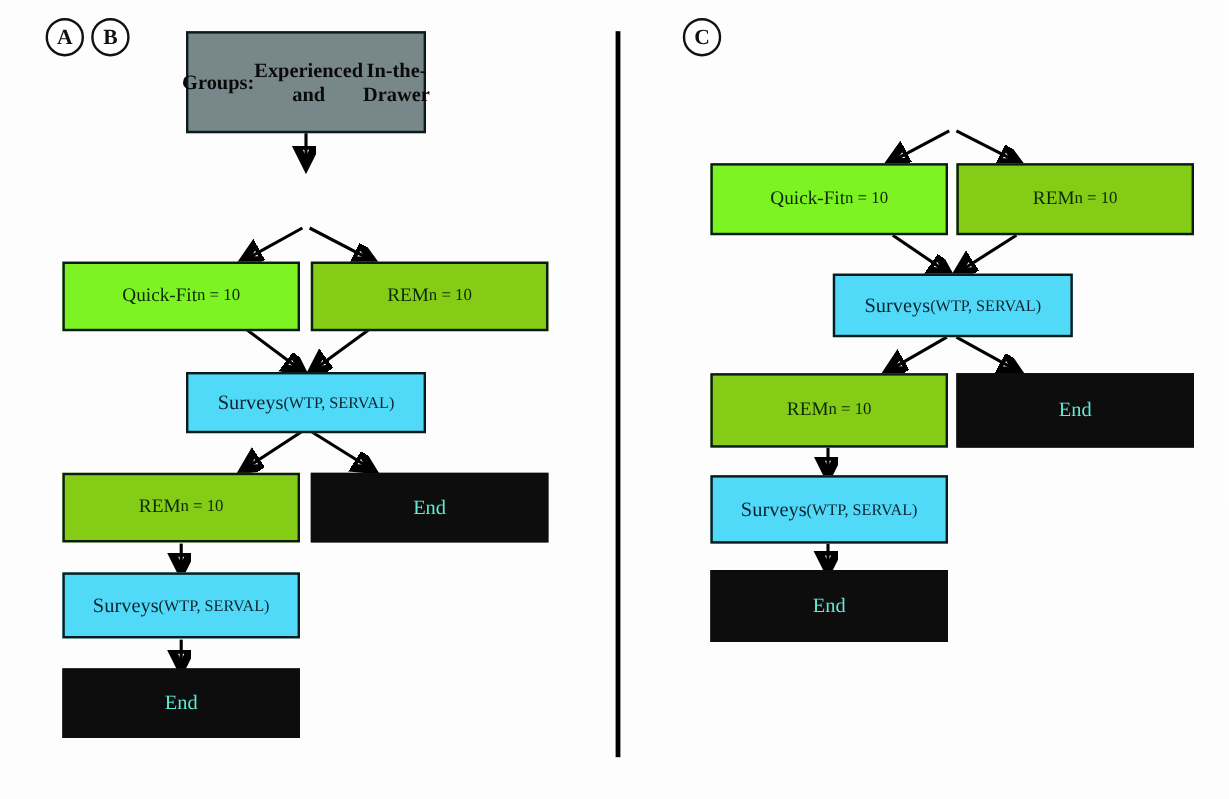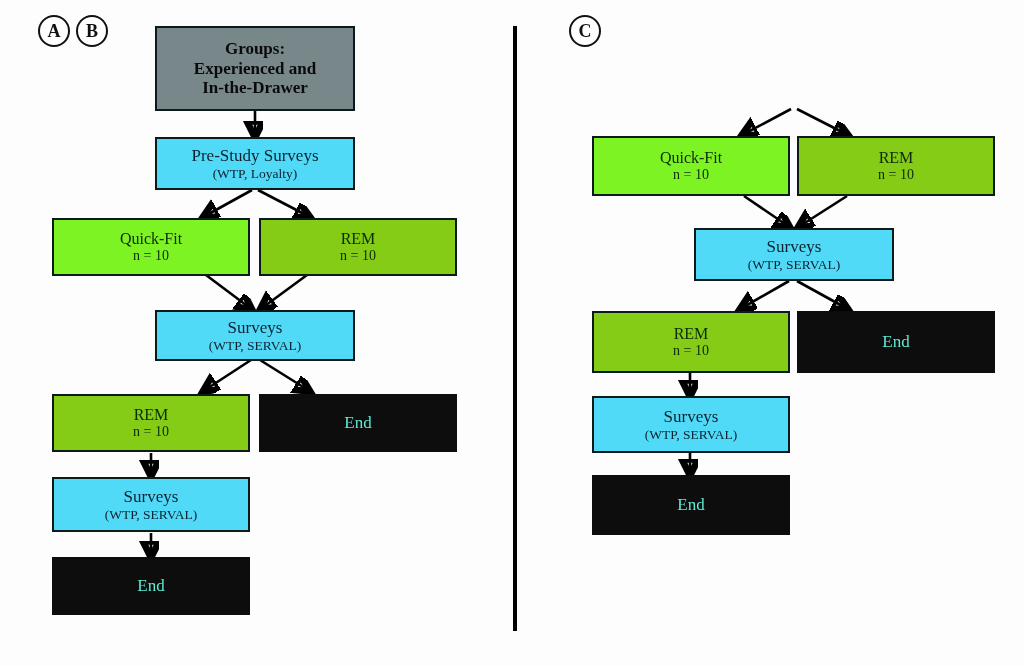--- a/index.html
+++ b/index.html
@@ -45,21 +45,21 @@
     background: #000000;
     width: 4px;
   }
 
   
   .node {
     position: absolute;
     box-sizing: border-box;
     border: 2.5px solid #0d1a1a;
     display: flex;
-    flex-direction: column;
+    flex-direction: row;
     align-items: center;
     justify-content: center;
     text-align: center;
     line-height: 1.15;
     z-index: 4;
   }
   .node .l1 {
     display: block;
     font-size: 16px;
   }
@@ -170,24 +170,20 @@
 
     <line x1="690" y1="453" x2="690" y2="473" marker-end="url(#ah)"></line>
   </svg>
 
   <div class="node n-gray" style="left:155px; top:26px; width:200px; height:85px;">
     <span class="l1">Groups:</span>
     <span class="l1">Experienced and</span>
     <span class="l1">In-the-Drawer</span>
   </div>
 
-  <div class="node n-cyan" style="left:155px; top:137px; width:200px; height:53px;">
-    <span class="l1">Pre-Study Surveys</span>
-    <span class="l2">(WTP, Loyalty)</span>
-  </div>
 
   <div class="node n-green-light" style="left:52px; top:218px; width:198px; height:58px;">
     <span class="l1">Quick-Fit</span>
     <span class="l3">n = 10</span>
   </div>
 
   <div class="node n-green-dark" style="left:259px; top:218px; width:198px; height:58px;">
     <span class="l1">REM</span>
     <span class="l3">n = 10</span>
   </div>

